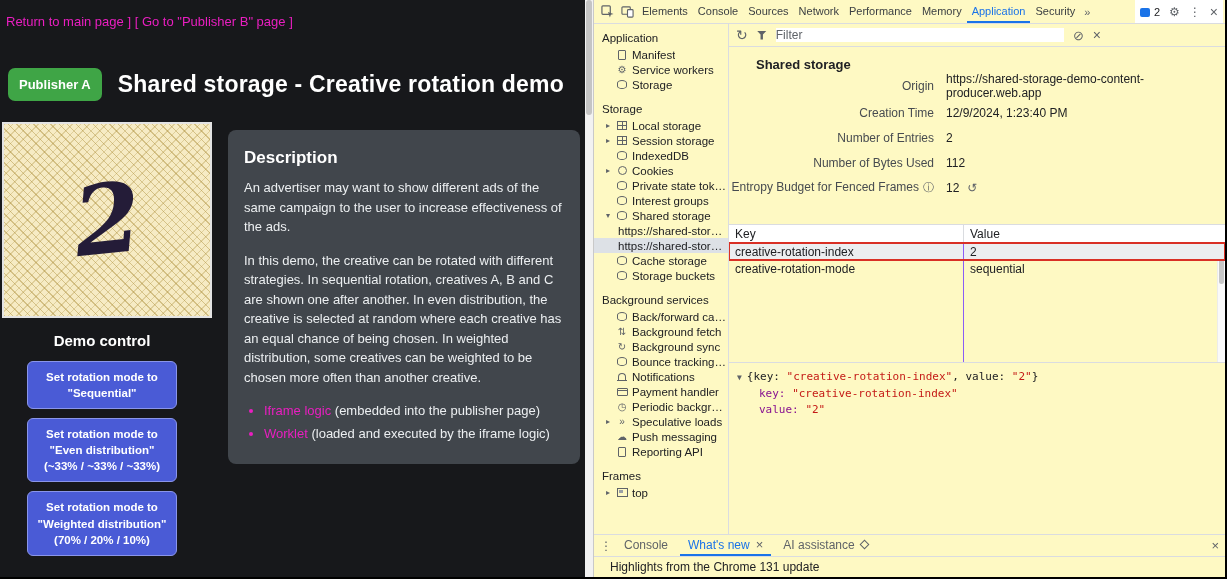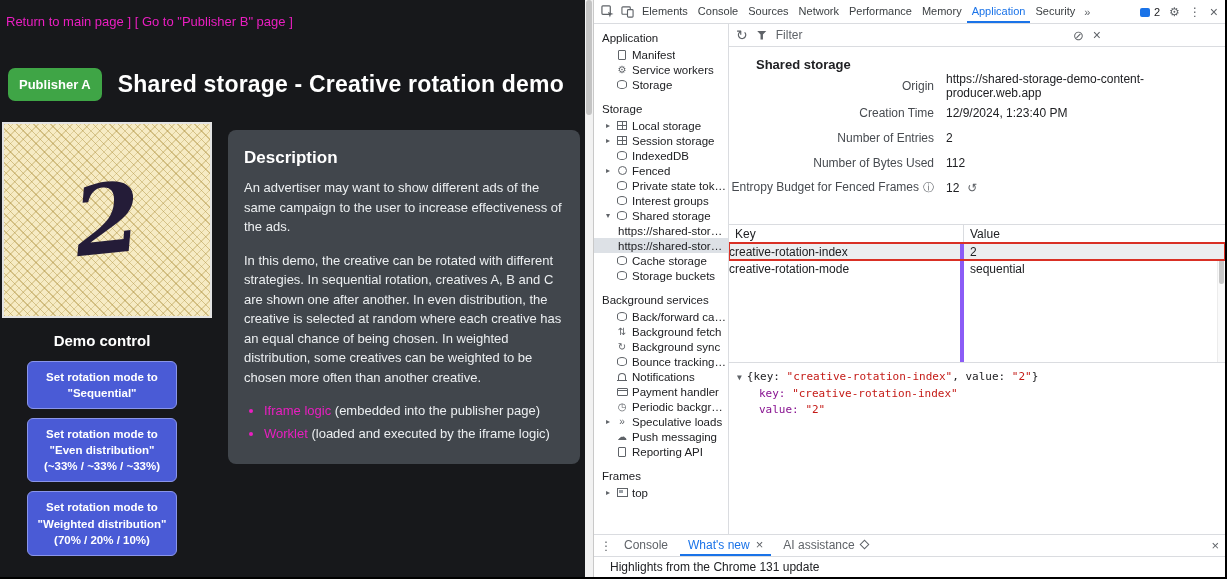--- a/index.html
+++ b/index.html
@@ -36,21 +36,21 @@
   .desc-panel h2 { color:#fff; font-size:17px; margin:4px 0 10px; }
   .desc-panel p { font-size:13px; line-height:1.5; margin:0 0 14px; }
   .desc-panel ul { margin:2px 0 0 20px; }
   .desc-panel li { font-size:13px; line-height:1.5; margin-bottom:3px; color:#ea1ec1; }
   .desc-panel li a { color:#ea1ec1; text-decoration:none; cursor:pointer; }
   .desc-panel li span { color:#eceff1; }
   .page-scrollbar { position:absolute; left:585px; top:0; width:8px; height:100%; background:#f2f2f2; }
   .page-scrollbar .thumb { margin:0 1px; width:6px; height:115px; background:#c4c4c4; border-radius:3px; }
 
   
-  .devtools { position:absolute; left:593px; top:0; right:0; bottom:0; background:#ffffff;
+  .devtools { position:absolute; left:593px; top:0; right:0; bottom:0; background:#fef9c3;
     display:flex; flex-direction:column; color:#202124; border-left:1px solid #c9c9c9; }
 
   .dt-tabbar { position:relative; height:24px; flex:0 0 24px; border-bottom:1px solid #dadce0;
     display:flex; align-items:center; padding:0 3px; overflow:hidden; }
   .tb-ic { display:flex; align-items:center; justify-content:center; width:20px; height:22px; cursor:pointer; }
   .dt-tab { height:100%; display:flex; align-items:center; padding:0 5px; font-size:11px; color:#3c4043;
     white-space:nowrap; cursor:pointer; border-bottom:2px solid transparent; }
   .dt-tab.active { color:#1a73e8; border-bottom-color:#1a73e8; }
   .tb-overflow { font-size:11px; color:#5f6368; padding:0 4px; cursor:pointer; }
   .tb-right { position:absolute; right:2px; top:0; height:24px; display:flex; align-items:center; gap:9px;
@@ -106,21 +106,21 @@
   .meta-value { margin-left:12px; color:#202124; }
   .meta-reset { margin-left:8px; color:#5f6368; cursor:pointer; }
 
   .kv-table { margin-top:24px; border-top:1px solid #dadce0; position:relative; }
   .kv-hrow { display:flex; height:18px; align-items:center; border-bottom:1px solid #dadce0; background:#fff; }
   .kv-hcell1 { width:235px; flex:0 0 235px; padding-left:6px; border-right:1px solid #dadce0; height:100%; display:flex; align-items:center; }
   .kv-hcell2 { flex:1 1 auto; padding-left:6px; }
   .kv-body { height:119px; display:flex; flex-direction:column; }
   .kv-row { display:flex; height:17px; align-items:center; cursor:pointer; }
   .kv-row.hi { background:#eceef0; outline:2px solid #d93025; outline-offset:-1px; position:relative; z-index:1; }
-  .kv-c1 { width:235px; flex:0 0 235px; border-right:4px solid #8b5cf6; height:100%; display:flex; align-items:center; overflow:hidden; }
+  .kv-c1 { width:235px; flex:0 0 235px; padding-left:6px; border-right:1px solid #8b5cf6; height:100%; display:flex; align-items:center; overflow:hidden; }
   .kv-c2 { flex:1 1 auto; padding-left:6px; overflow:hidden; }
   .kv-fill { flex:1 1 auto; display:flex; }
   .kv-fill .kv-c1 { height:auto; }
   .kv-scroll { position:absolute; right:0; top:19px; bottom:0; width:8px; background:#fafafa; border-left:1px solid #ececec; }
   .kv-scroll .thumb { margin:2px 1px; height:38px; background:#c7c7c7; border-radius:3px; }
 
   .preview { border-top:1px solid #dadce0; padding:6px 8px; font-family:"DejaVu Sans Mono", monospace;
     font-size:11px; line-height:16px; color:#202124; }
   .prev-arrow { color:#5f6368; font-size:8px; margin-right:5px; }
   .p-str { color:#c41a16; }
@@ -275,21 +275,21 @@
             <span class="sbic">
               <i class="sh-db"></i>
             </span>
             <span class="lbl">IndexedDB</span>
         </div>
         <div class="sb-item">
           <span class="arr">▸</span>
             <span class="sbic">
               <i class="sh-circle"></i>
             </span>
-            <span class="lbl">Fenced</span>
+            <span class="lbl">Cookies</span>
         </div>
         <div class="sb-item">
           <span class="arr"></span>
             <span class="sbic">
               <i class="sh-db"></i>
             </span>
             <span class="lbl">Private state tokens</span>
         </div>
         <div class="sb-item">
           <span class="arr"></span>

